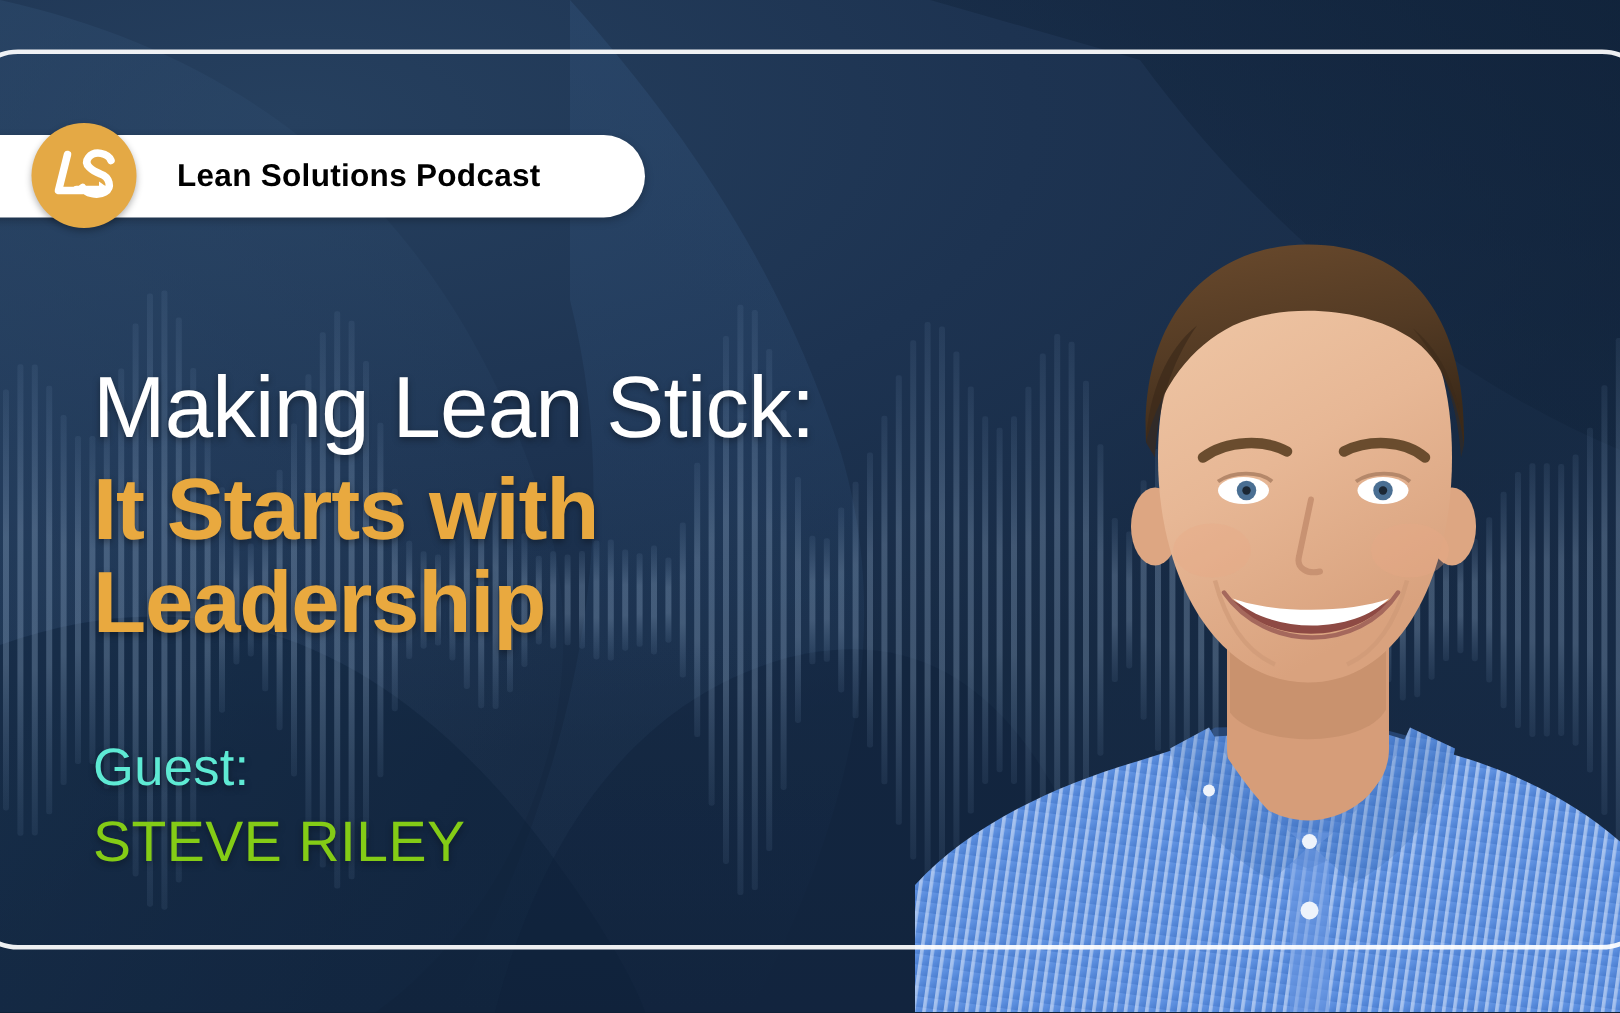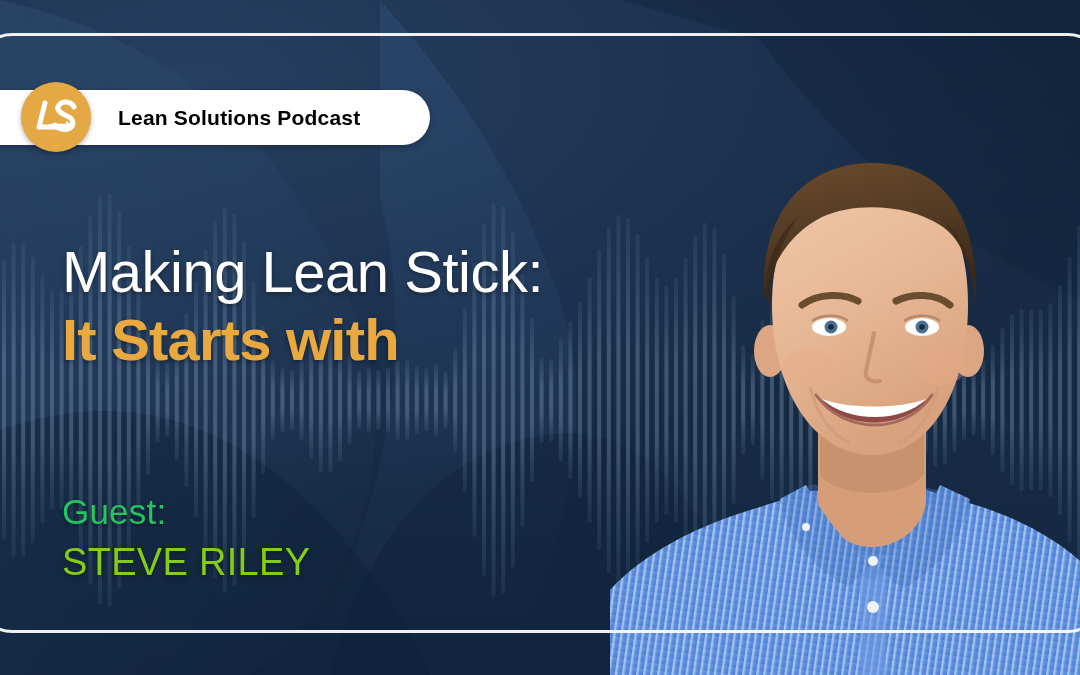--- a/index.html
+++ b/index.html
@@ -103,21 +103,21 @@
   .line2{margin-top:8px;}
 
   
   .guest{
     position:absolute;
     left:62px;top:492px;
   }
   .guest-label{
     font-size:35px;
     font-weight:400;
-    color:#22c55e;
+    color:#5eead4;
     letter-spacing:.2px;
     text-shadow:0 2px 5px rgba(0,0,0,.35);
   }
   .guest-name{
     font-size:38px;
     font-weight:normal;
     color:#84cc16;
     letter-spacing:.3px;
     margin-top:9px;
     text-shadow:0 2px 5px rgba(0,0,0,.35);
@@ -375,20 +375,21 @@
         <circle cx="196" cy="372" r="4" fill="#eef3fb"></circle>
       </g>
     </svg>
   </div>
 
   <div class="frame"></div>
 
   <div class="headline">
     <div class="line1">Making Lean Stick:</div>
     <div class="line2">It Starts with</div>
+    <div class="line3">Leadership</div>
   </div>
 
   <div class="guest">
     <div class="guest-label">Guest:</div>
     <div class="guest-name">STEVE RILEY</div>
   </div>
 
   <div class="pill">
     <span class="pill-text">Lean Solutions Podcast</span>
   </div>

